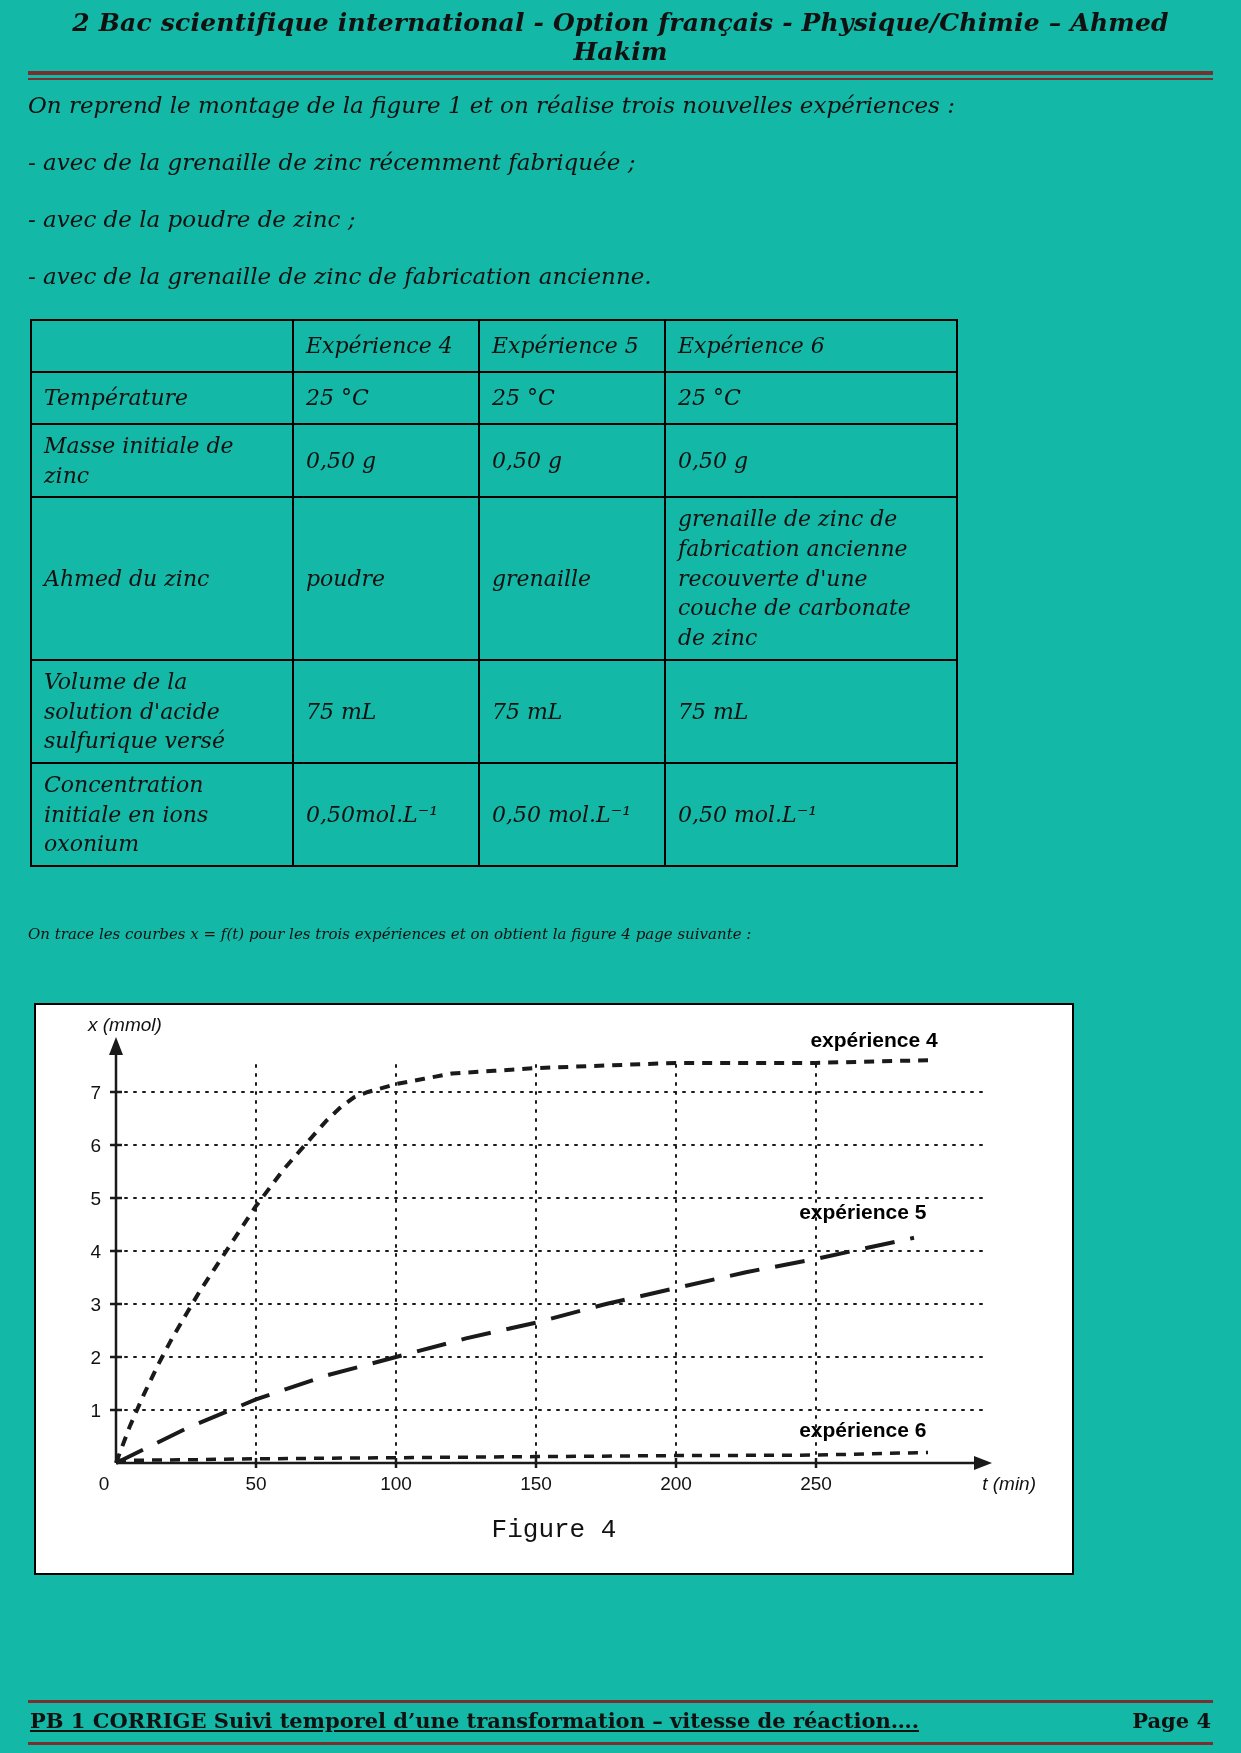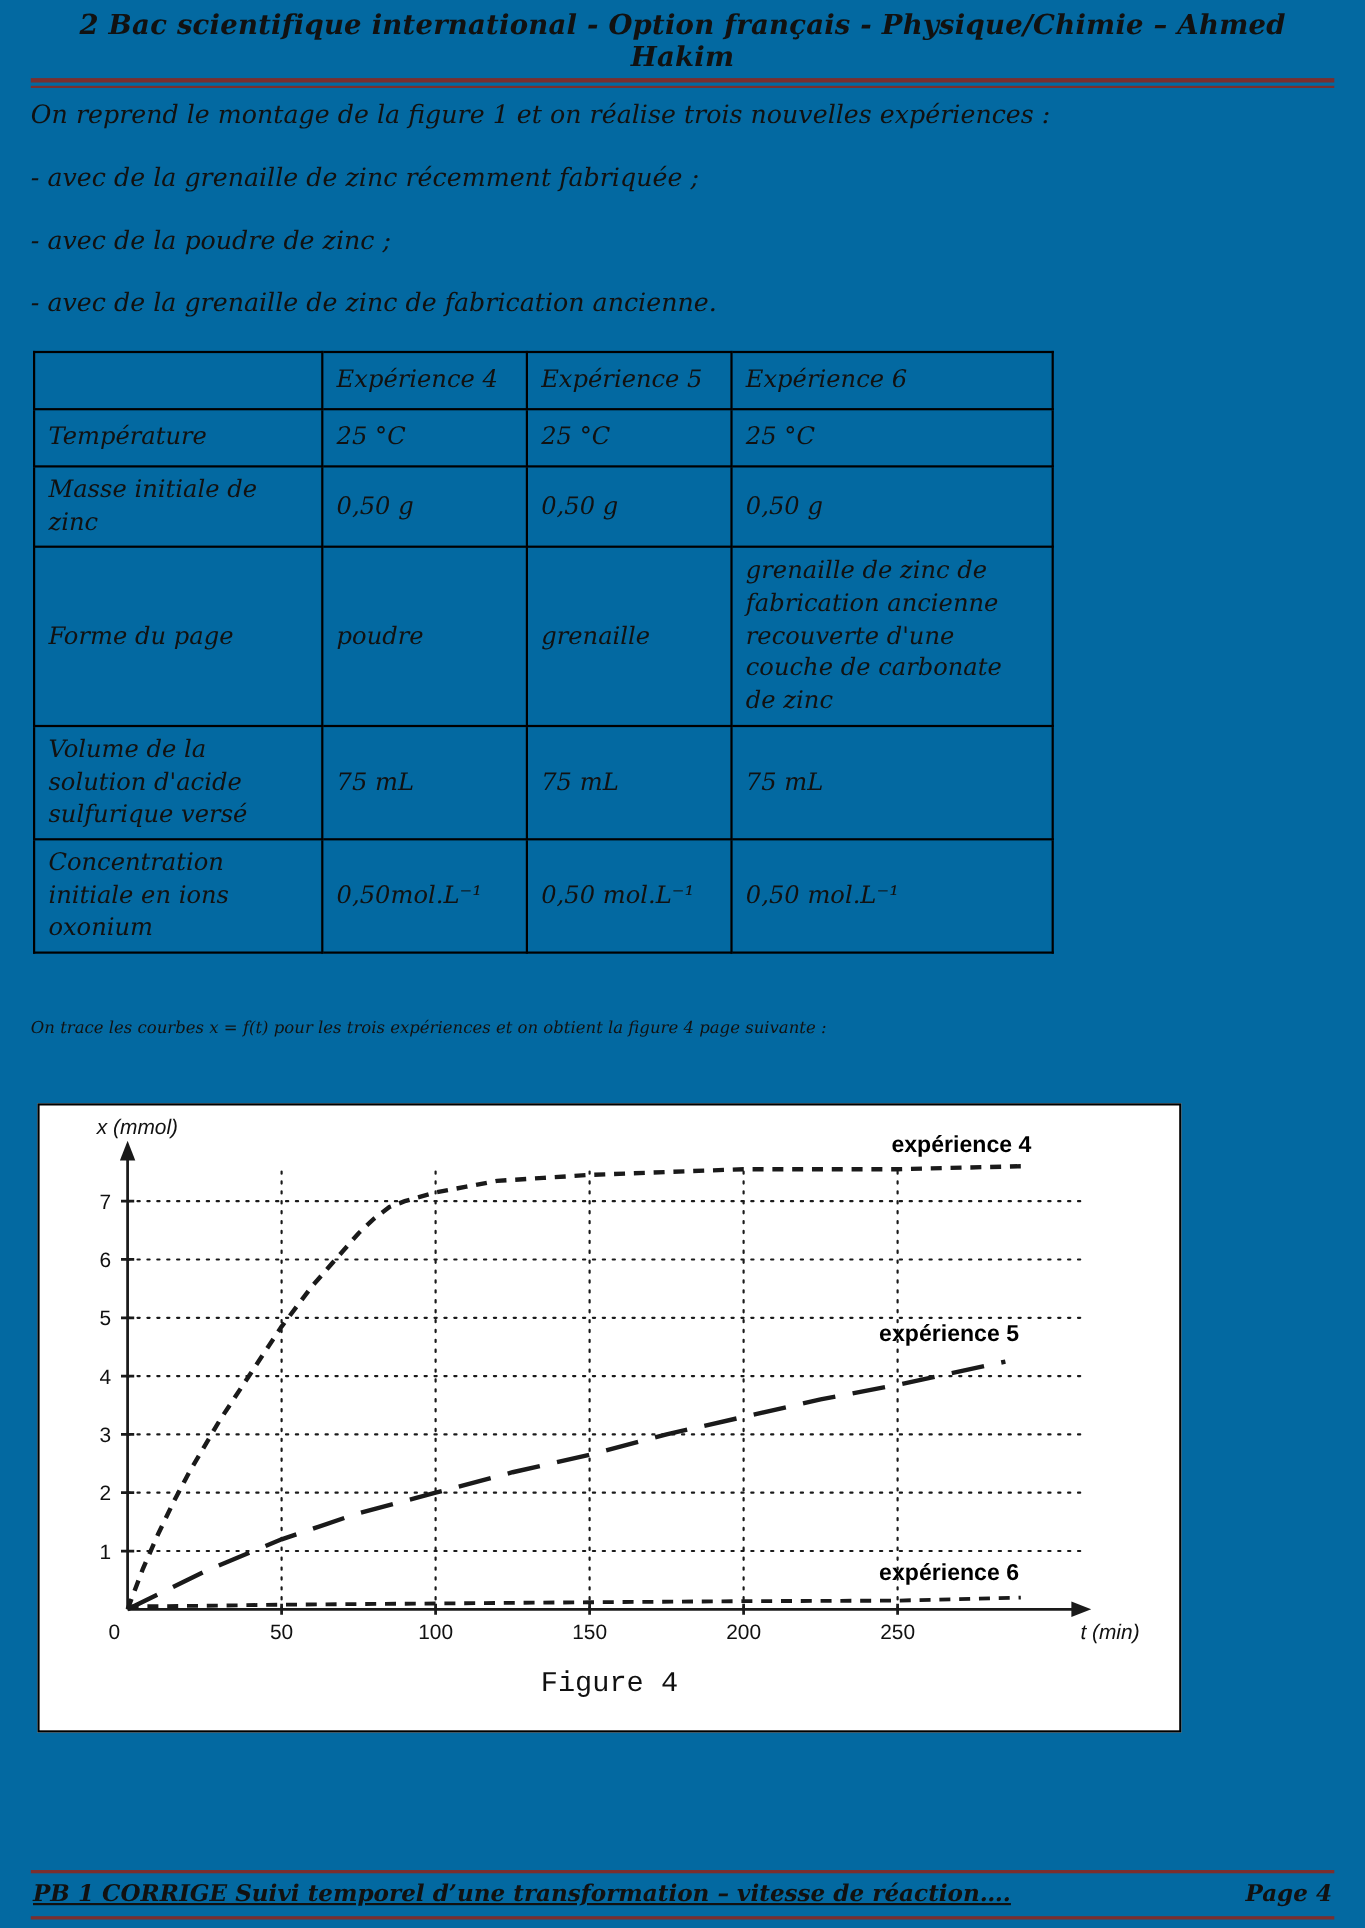--- a/index.html
+++ b/index.html
@@ -4,21 +4,21 @@
 <style>
   * { margin:0; padding:0; box-sizing:border-box; }
   html,body { background:#ffffff; }
   body {
     width:1241px; height:1753px;
     font-family:"DejaVu Serif", serif;
     color:#111;
     position:relative;
     overflow:hidden;
   }
-  .page { width:1241px; height:1753px; padding:8px 28px 0 28px; position:relative; background:#0369a1; }
+  .page { width:1241px; height:1753px; padding:8px 28px 0 28px; position:relative; background:#14b8a6; }
 
   
   .header-title {
     text-align:center;
     font-size:25px; font-weight:bold; font-style:italic;
     letter-spacing:0.2px;
   }
   .header-rule {
     margin-top:5px;
     height:9px;
@@ -77,21 +77,21 @@
   .ticklabel { font-family:"Liberation Sans", sans-serif; font-size:19px; fill:#111; }
   .axislabel { font-family:"Liberation Sans", sans-serif; font-size:19px; font-style:italic; fill:#111; }
   .curve  { stroke:#1a1a1a; fill:none; stroke-linecap:butt; }
   .serieslabel { font-family:"Liberation Sans", sans-serif; font-size:21px; font-weight:bold; fill:#000; }
 
   
   .footer { position:absolute; left:28px; right:28px; bottom:8px; }
   .footer-rule-top { border-top:3px solid var(--rule,#7a2f2f); }
   .footer-row {
     display:flex; justify-content:space-between; align-items:baseline;
-    font-size:21px; font-weight:bold; font-style:italic;
+    font-size:21px; font-weight:bold; 
     padding:5px 2px 9px 2px;
   }
   .footer-left { text-decoration:underline; }
   .footer-rule-bottom { border-top:3px solid var(--rule,#7a2f2f); }
 </style>
 </head>
 <body>
 
 <div class="page">
 
@@ -126,21 +126,21 @@
           <td>25 °C</td>
           <td>25 °C</td>
         </tr>
         <tr class="r-std">
           <td>Masse initiale de zinc</td>
           <td>0,50 g</td>
           <td>0,50 g</td>
           <td>0,50 g</td>
         </tr>
         <tr class="r-tall">
-          <td>Forme du page</td>
+          <td>Ahmed du zinc</td>
           <td>poudre</td>
           <td>grenaille</td>
           <td>grenaille de zinc de fabrication ancienne recouverte d'une couche de carbonate de zinc</td>
         </tr>
         <tr class="r-med">
           <td>Volume de la solution d'acide sulfurique versé</td>
           <td>75 mL</td>
           <td>75 mL</td>
           <td>75 mL</td>
         </tr>

